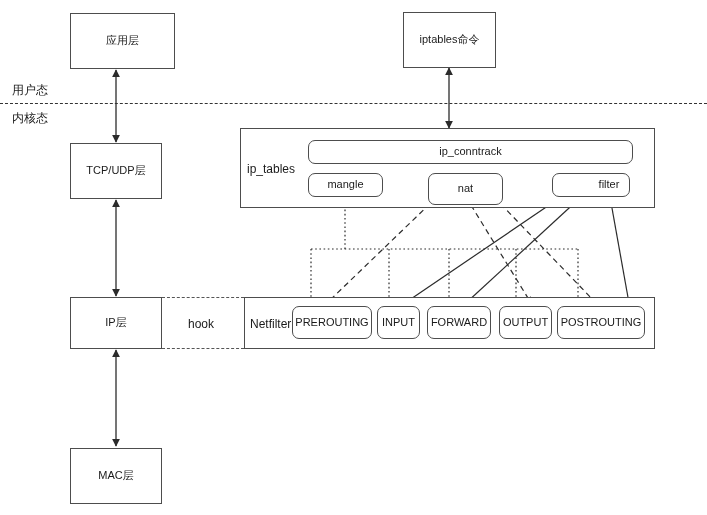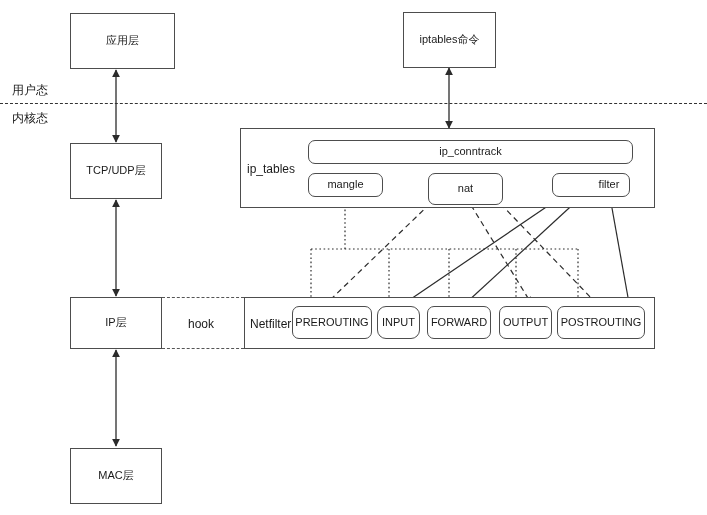--- a/index.html
+++ b/index.html
@@ -149,21 +149,21 @@
 
   <div class="node rounded" style="left:428px; top:173px; width:75px; height:32px;">nat</div>
 
   <div class="node rounded" style="left:552px; top:173px; width:78px; height:24px;padding-left:36px;">filter</div>
 
   <div class="container-box" style="left:244px; top:297px; width:411px; height:52px;"></div>
   <div class="plain-label" style="left:250px; top:317px;">Netfilter</div>
 
   <div class="node rounded" style="left:292px; top:306px; width:80px; height:33px;">PREROUTING</div>
 
-  <div class="node rounded" style="left:377px; top:306px; width:43px; height:33px;border-radius:9px;">INPUT</div>
+  <div class="node rounded" style="left:377px; top:306px; width:43px; height:33px;">INPUT</div>
 
   <div class="node rounded" style="left:427px; top:306px; width:64px; height:33px;">FORWARD</div>
 
   <div class="node rounded" style="left:499px; top:306px; width:53px; height:33px;">OUTPUT</div>
 
   <div class="node rounded" style="left:557px; top:306px; width:88px; height:33px;">POSTROUTING</div>
 
 </div>
 
 </body></html>

